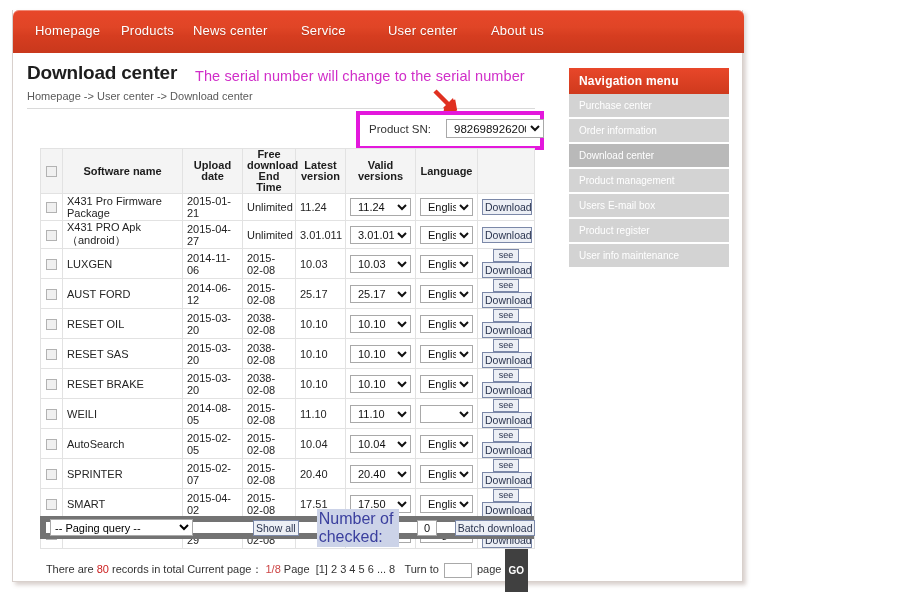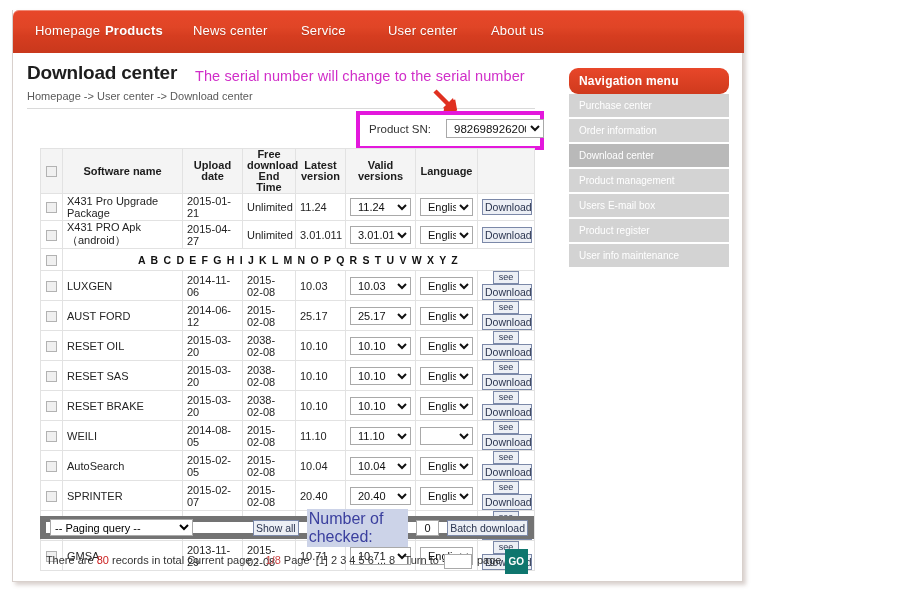--- a/index.html
+++ b/index.html
@@ -208,21 +208,21 @@
     font-size: 11px;
     font-family: "Liberation Sans", sans-serif;
     border: 1px solid #a9a9a9;
     background: #fff;
   }
   #bbTools {
     position: absolute;
     left: 196px;
     display: flex;
     align-items: center;
-    gap: 8px;
+    gap: 18px;
     padding-left: 11px;
   }
   #numChecked {
     background: #ccd3e8;
     color: #3a3f9e;
     font-size: 16px;
     padding: 1px 2px;
   }
   #numBox {
     width: 34px; height: 16px;
@@ -247,63 +247,62 @@
   #pageInput {
     display: inline-block;
     width: 28px; height: 15px;
     border: 1px solid #a9a9a9;
     background: #fff;
     vertical-align: middle;
     margin: 0 2px;
   }
   #goBtn {
     display: inline-block;
-    background: #0f766e;
+    background: #404040;
     color: #fff;
     font-size: 10px;
     font-weight: bold;
-    padding: 7px 4px;
+    padding: 16px 4px;
     vertical-align: middle;
     cursor: pointer;
   }
   .pnum { cursor: pointer; }
 
   
   #navmenu {
     position: absolute;
     left: 556px; top: 58px;
     width: 160px;
   }
   #navmenu .nmhead {
     background: linear-gradient(to bottom, #e8472a, #cf3a1d);
     color: #fff;
     font-size: 12px;
     font-weight: bold;
     padding: 6px 10px;
     letter-spacing: .2px;
-    border-radius: 9px;
   }
   #navmenu .nmitem {
     background: #d3d3d3;
     color: #ffffff;
     font-size: 10px;
     padding: 6px 10px;
     border-bottom: 2px solid #ffffff;
     cursor: pointer;
   }
   #navmenu .nmitem.active { background: #b9b9b9; }
 </style>
 </head>
 <body>
 
 <div id="page">
 
   <div id="topnav">
       <div class="navitem" style="left: 22px;">Homepage</div>
-      <div class="navitem" style="left: 92px; font-weight: bold;">Products</div>
+      <div class="navitem" style="left: 108px;">Products</div>
       <div class="navitem" style="left: 180px;">News center</div>
       <div class="navitem" style="left: 288px;">Service</div>
       <div class="navitem" style="left: 375px;">User center</div>
       <div class="navitem" style="left: 478px;">About us</div>
     </div>
 
   <div id="content">
     <div id="pageTitle">Download center</div>
     <div id="breadcrumb">Homepage -&gt; User center -&gt; Download center</div>
     <div id="bcRule"></div>
@@ -343,45 +342,41 @@
           <th>Free<br>download<br>End Time</th>
           <th>Latest<br>version</th>
           <th>Valid versions</th>
           <th>Language</th>
           <th></th>
         </tr>
       </thead>
       <tbody id="tbody">
           <tr class="datarow">
             <td class="cbcell"><span class="cb"></span></td>
-            <td class="namecell">X431 Pro Upgrade Package</td>
+            <td class="namecell">X431 Pro Firmware Package</td>
             <td class="ctr">2015-01-21</td>
             <td class="ctr">Unlimited</td>
             <td class="ctr">11.24</td>
             <td><select class="mini"><option>11.24</option></select></td>
             <td><select class="mini"><option>English</option></select></td>
             <td class="actcell">
               <span class="btn3d btnDl">Download</span>
             </td>
           </tr>
           <tr class="datarow">
             <td class="cbcell"><span class="cb"></span></td>
             <td class="namecell">X431 PRO Apk（android）</td>
             <td class="ctr">2015-04-27</td>
             <td class="ctr">Unlimited</td>
             <td class="ctr">3.01.011</td>
             <td><select class="mini"><option>3.01.011</option></select></td>
             <td><select class="mini"><option>English</option></select></td>
             <td class="actcell">
               <span class="btn3d btnDl">Download</span>
             </td>
-          </tr>
-          <tr class="alpha">
-            <td class="cbcell"><span class="cb"></span></td>
-            <td colspan="7">A B C D E F G H I J K L M N O P Q R S T U V W X Y Z</td>
           </tr>
           <tr class="datarow">
             <td class="cbcell"><span class="cb"></span></td>
             <td class="namecell">LUXGEN</td>
             <td class="ctr">2014-11-06</td>
             <td class="ctr">2015-02-08</td>
             <td class="ctr">10.03</td>
             <td><select class="mini"><option>10.03</option></select></td>
             <td><select class="mini"><option>English</option></select></td>
             <td class="actcell">

